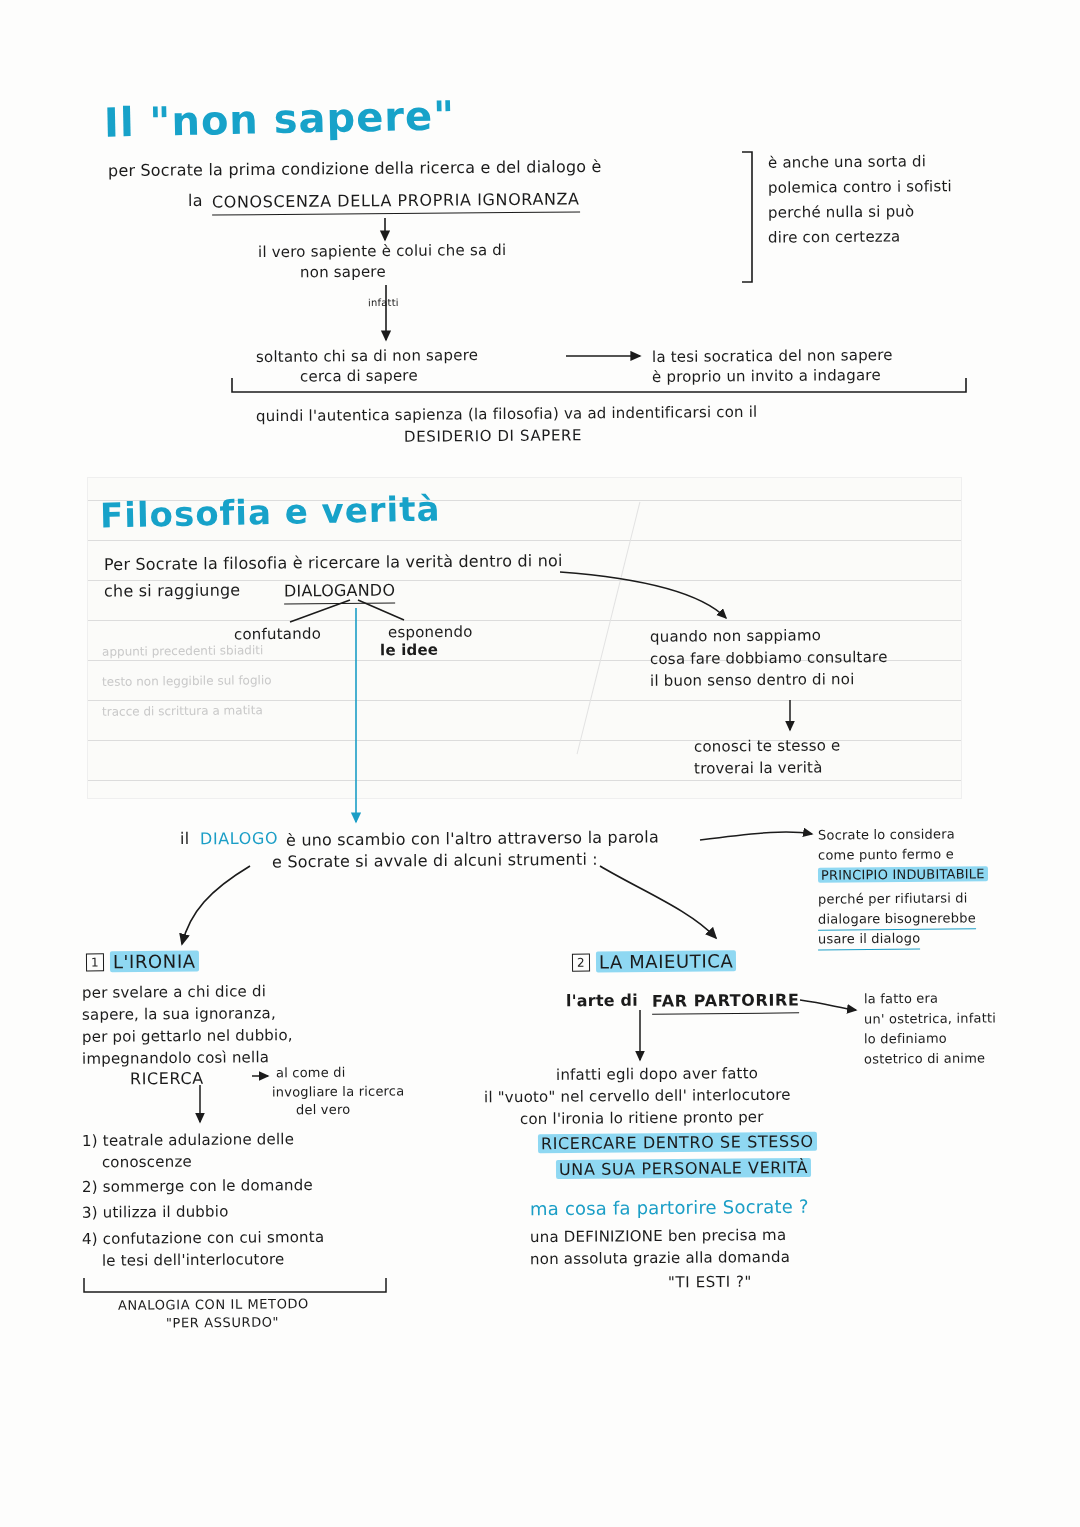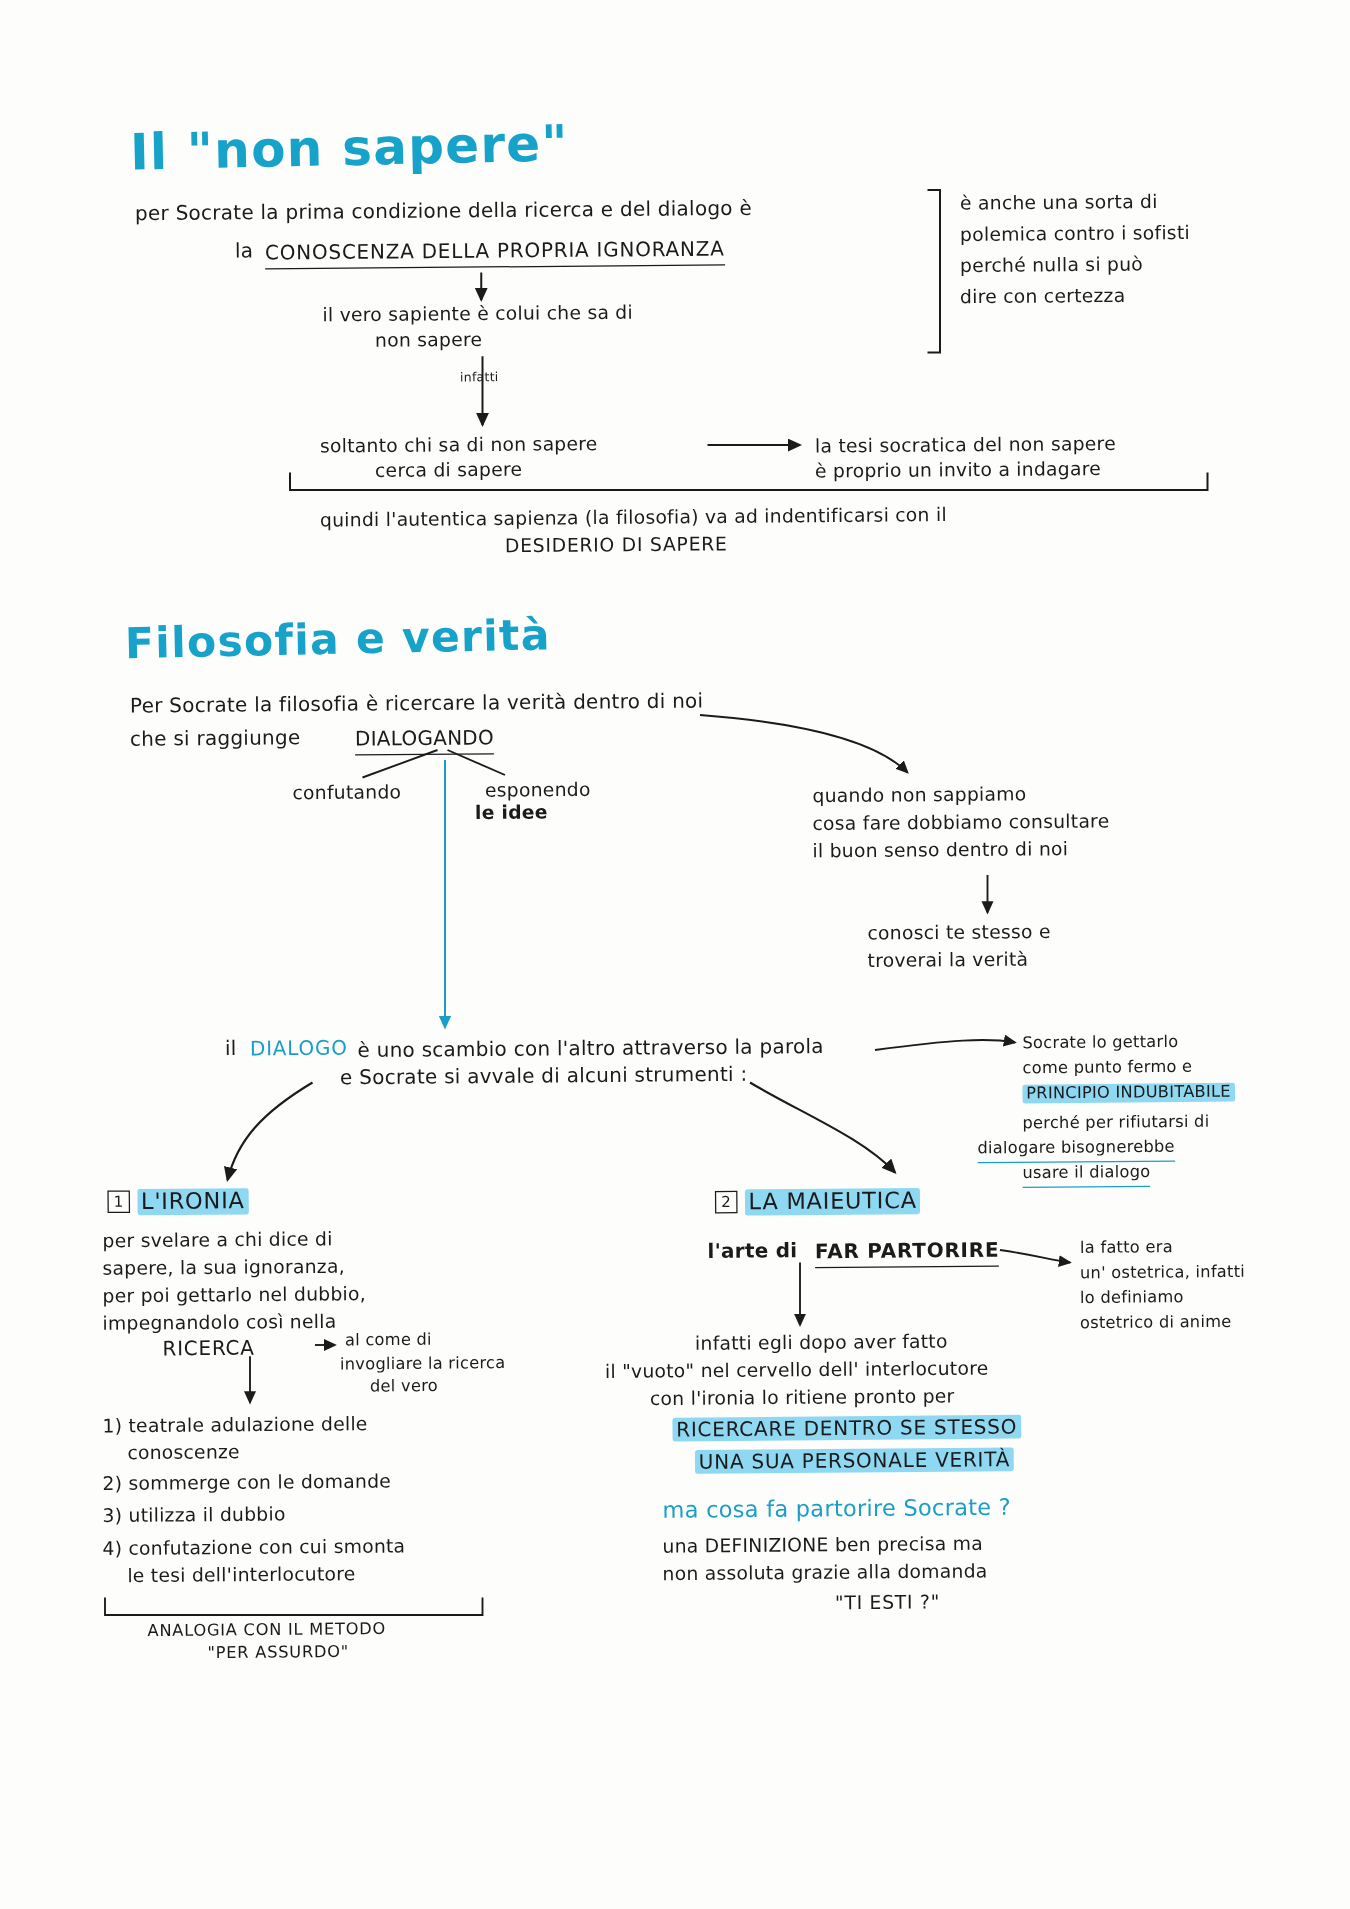--- a/index.html
+++ b/index.html
@@ -111,20 +111,34 @@
   }
   .small { font-size: 13px; }
   .tiny { font-size: 12px; }
   .caps { letter-spacing: 0.6px; }
 </style>
 </head>
 <body>
 
 <div id="page">
 
+  <div id="ruled">
+    <div class="line" style="top:22px"></div>
+    <div class="line" style="top:62px"></div>
+    <div class="line" style="top:102px"></div>
+    <div class="line" style="top:142px"></div>
+    <div class="line" style="top:182px"></div>
+    <div class="line" style="top:222px"></div>
+    <div class="line" style="top:262px"></div>
+    <div class="line" style="top:302px"></div>
+    <div class="diag" style="left:520px; top:20px;"></div>
+    <div class="ghost" style="left:14px; top:166px;">appunti precedenti sbiaditi</div>
+    <div class="ghost" style="left:14px; top:196px;">testo non leggibile sul foglio</div>
+    <div class="ghost" style="left:14px; top:226px;">tracce di scrittura a matita</div>
+  </div>
 
   <svg class="overlay" viewBox="0 0 1080 1527">
     <defs>
       <marker id="ah" markerWidth="9" markerHeight="9" refX="6" refY="3.2" orient="auto">
         <path d="M0,0 L7,3.2 L0,6.4 z" fill="#1b1b1b"></path>
       </marker>
       <marker id="ahb" markerWidth="9" markerHeight="9" refX="6" refY="3.2" orient="auto">
         <path d="M0,0 L7,3.2 L0,6.4 z" fill="#1b9ec6"></path>
       </marker>
     </defs>
@@ -206,25 +220,25 @@
   <div class="hw" style="left:650px; top:670px;">il buon senso dentro di noi</div>
 
   <div class="hw" style="left:694px; top:736px;">conosci te stesso e</div>
   <div class="hw" style="left:694px; top:758px;">troverai la verità</div>
 
   <div class="hw" style="left:180px; top:828px; font-size:16px;">il</div>
   <div class="hw blue caps" style="left:200px; top:828px; font-size:16px;">DIALOGO</div>
   <div class="hw" style="left:286px; top:828px; font-size:16px;">è uno scambio con l'altro attraverso la parola</div>
   <div class="hw" style="left:272px; top:850px; font-size:16px;">e Socrate si avvale di alcuni strumenti :</div>
 
-  <div class="hw small" style="left:818px; top:826px;">Socrate lo gettarlo</div>
+  <div class="hw small" style="left:818px; top:826px;">Socrate lo considera</div>
   <div class="hw small" style="left:818px; top:846px;">come punto fermo e</div>
   <div class="hw small" style="left:818px; top:866px;"><span class="hl">PRINCIPIO INDUBITABILE</span></div>
   <div class="hw small" style="left:818px; top:890px;">perché per rifiutarsi di</div>
-  <div class="hw small ul-blue" style="left:782px; top:910px;">dialogare bisognerebbe</div>
+  <div class="hw small ul-blue" style="left:818px; top:910px;">dialogare bisognerebbe</div>
   <div class="hw small ul-blue" style="left:818px; top:930px;">usare il dialogo</div>
 
   <div class="hw" style="left:86px; top:950px; font-size:18px;"><span class="numbox">1</span><span class="hl caps">L'IRONIA</span></div>
 
   <div class="hw" style="left:82px; top:982px;">per svelare a chi dice di</div>
   <div class="hw" style="left:82px; top:1004px;">sapere, la sua ignoranza,</div>
   <div class="hw" style="left:82px; top:1026px;">per poi gettarlo nel dubbio,</div>
   <div class="hw" style="left:82px; top:1048px;">impegnandolo così nella</div>
   <div class="hw caps" style="left:130px; top:1068px; font-size:16px;">RICERCA</div>
 

